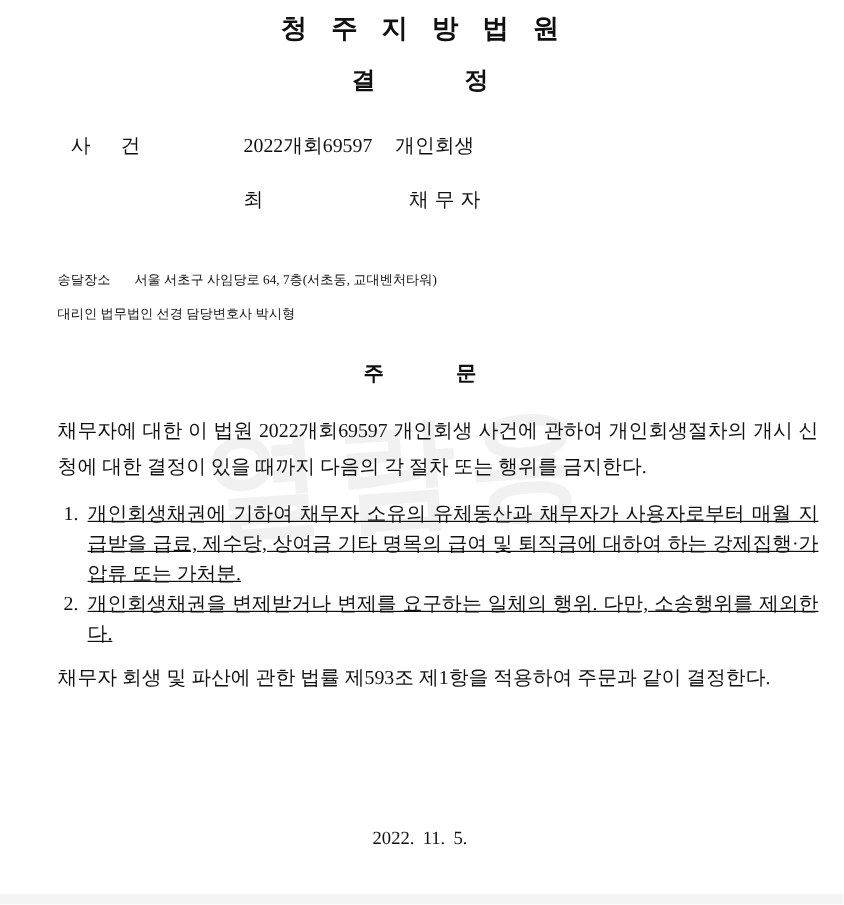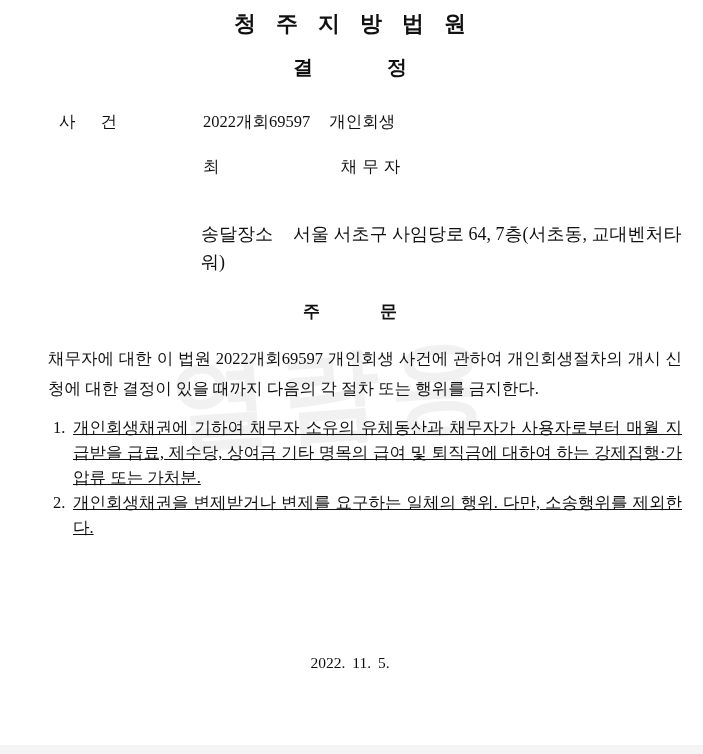--- a/index.html
+++ b/index.html
@@ -44,21 +44,21 @@
 
   .info-row { position:relative; margin-left:11px; line-height:19px; font-size:16.5px; }
   .case-row { margin-top:35px; }
   .debtor-row { margin-top:26px;text-align:center; }
   .label { display:inline-block; }
   .ls-case   { letter-spacing:25px; margin-right:-25px; }
   .ls-debtor { letter-spacing:5px;  margin-right:-5px; }
   .info-row .value { position:absolute; left:144px; top:0; white-space:nowrap; }
   .case-type { margin-left:19px; }
 
-  .address-block { margin-left:153px; margin-top:44px; line-height:28px; font-size:18px; }
+  .address-block { margin-top:44px; line-height:28px; font-size:11px; }
   .addr-value { margin-left:20px; }
 
   .section-heading {
     font-family:"Liberation Sans","DejaVu Sans",sans-serif;
     font-weight:bold; font-size:17px;
   }
   .order-heading  { margin-top:27px; }
   .reason-heading { margin-top:16px; }
   .ls-order  { letter-spacing:60px; margin-right:-60px;text-align:right; }
   .ls-reason { letter-spacing:52px; margin-right:-52px; }
@@ -110,40 +110,42 @@
 
     <div class="info-row debtor-row">
       <span class="label ls-debtor">채무자</span>
       <span class="value">최</span>
     </div>
 
     <div class="address-block">
       <div class="addr-line">
         <span>송달장소</span><span class="addr-value">서울 서초구 사임당로 64, 7층(서초동, 교대벤처타워)</span>
       </div>
+      <div class="addr-line2">대리인 법무법인 선경 담당변호사 박시형</div>
     </div>
 
     <div class="section-heading order-heading heading-center">
       <span class="ls-order">주문</span>
     </div>
 
     <p class="para intro">채무자에 대한 이 법원 2022개회69597 개인회생 사건에 관하여 개인회생절차의 개시 신청에 대한 결정이 있을 때까지 다음의 각 절차 또는 행위를 금지한다.</p>
 
     <div class="list">
       <div class="list-item">
         <span class="item-no">1.</span>
         <span class="item-text">개인회생채권에 기하여 채무자 소유의 유체동산과 채무자가 사용자로부터 매월 지급받을 급료, 제수당, 상여금 기타 명목의 급여 및 퇴직금에 대하여 하는 강제집행·가압류 또는 가처분.</span>
       </div>
       <div class="list-item">
         <span class="item-no">2.</span>
         <span class="item-text">개인회생채권을 변제받거나 변제를 요구하는 일체의 행위. 다만, 소송행위를 제외한다.</span>
       </div>
     </div>
 
 
+    <p class="para reason-text">채무자 회생 및 파산에 관한 법률 제593조 제1항을 적용하여 주문과 같이 결정한다.</p>
 
     <div class="date-line heading-center">2022. 11. 5.</div>
 
   </div>
 
   <div class="bottom-band"></div>
 
 </div>
 
 </body></html>

